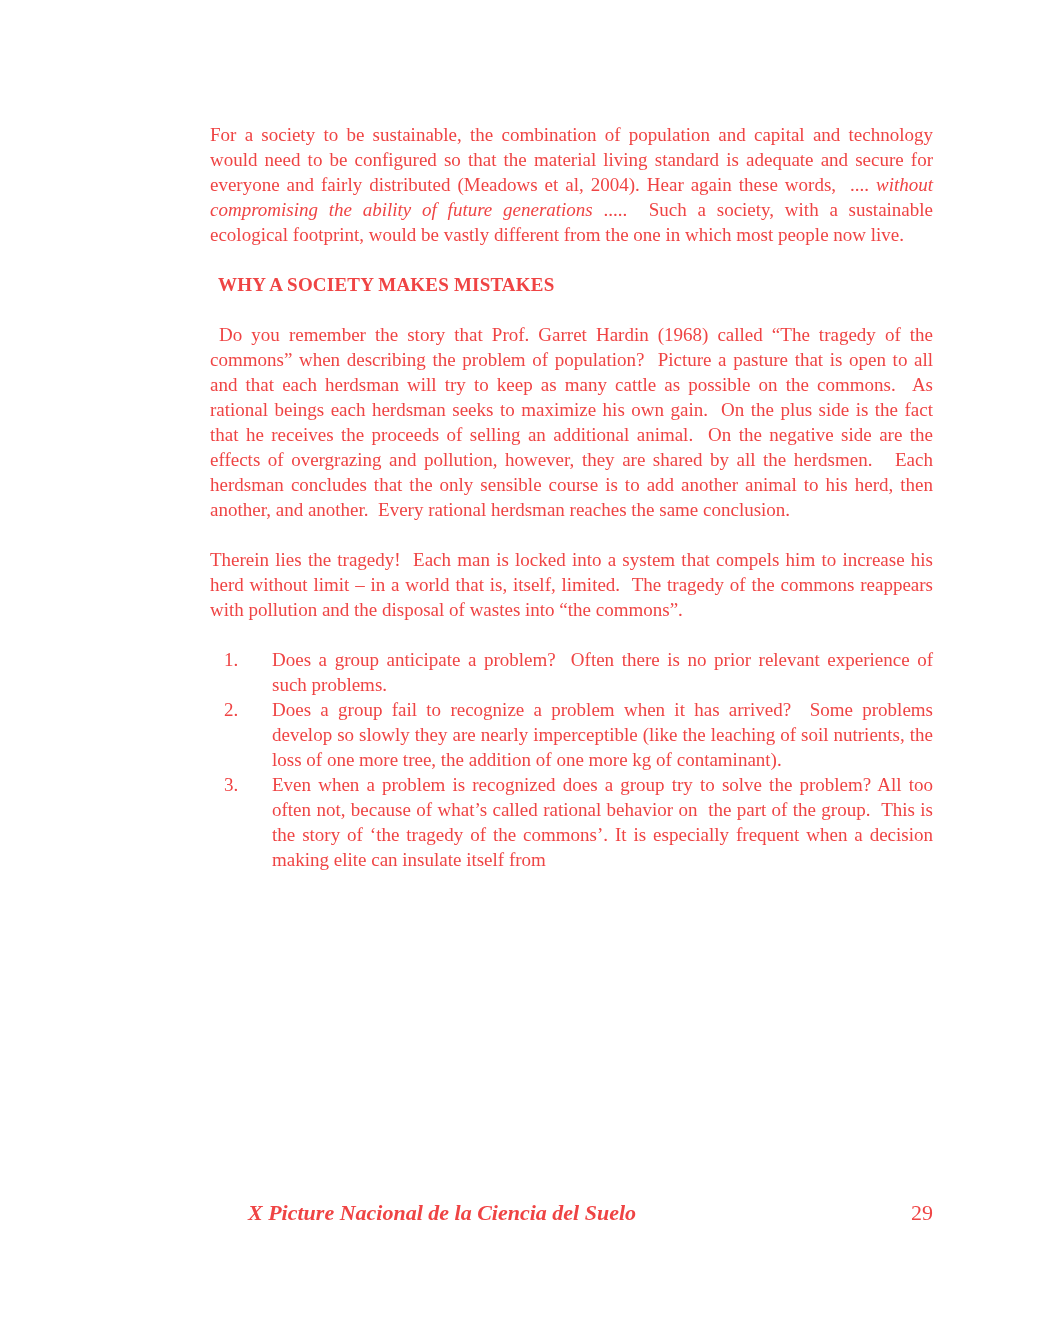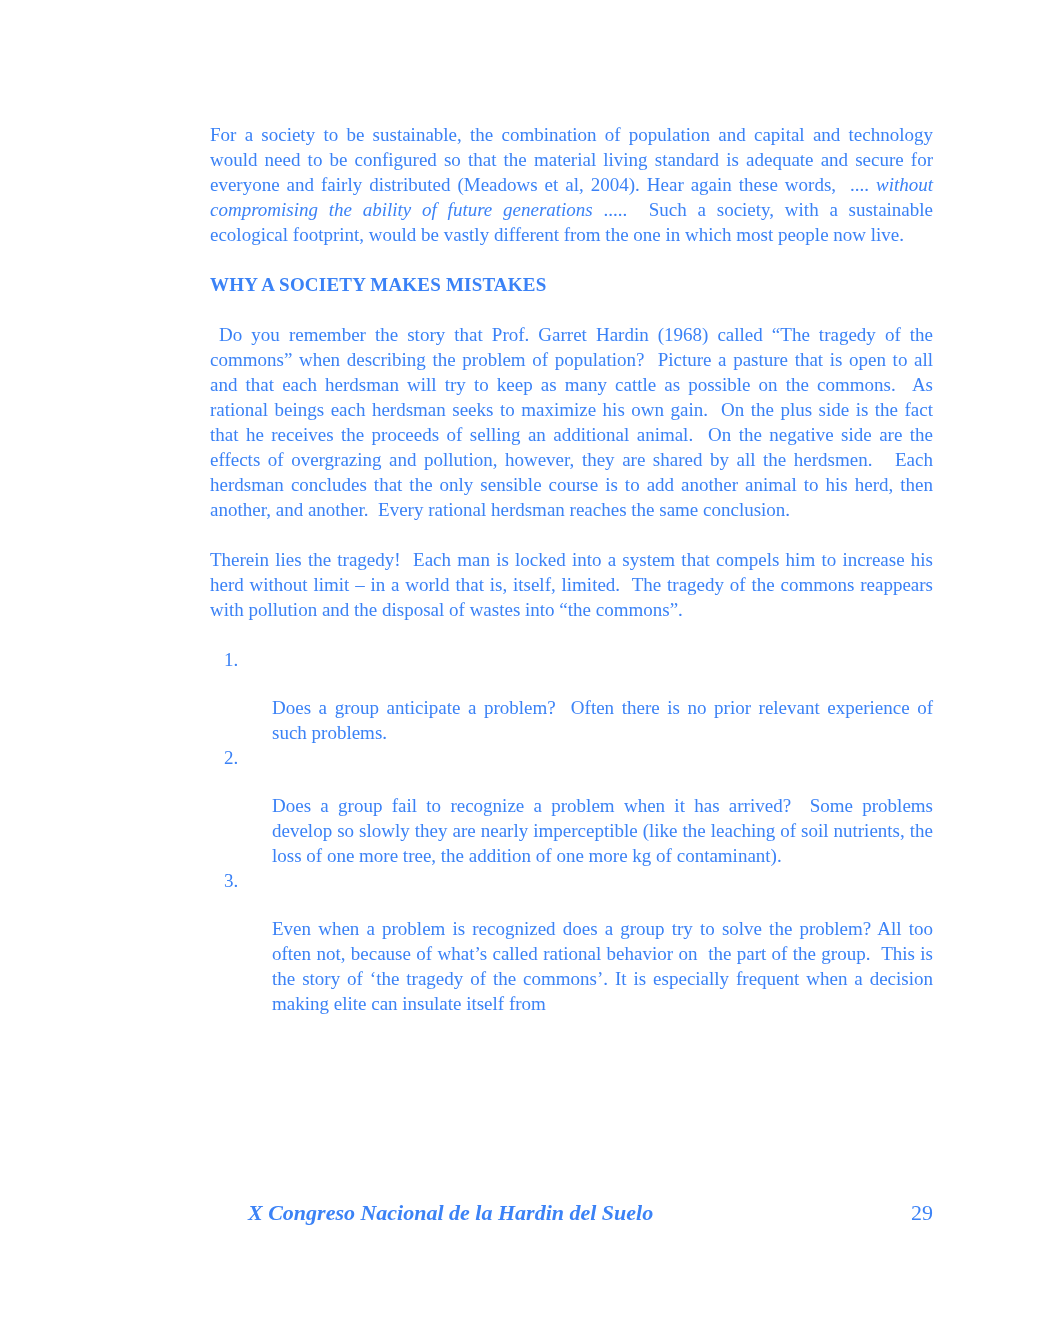--- a/index.html
+++ b/index.html
@@ -5,21 +5,21 @@
   html, body {
     margin: 0;
     padding: 0;
     background: #ffffff;
   }
   .page {
     position: relative;
     width: 936px;
     height: 1339px;
     background: #ffffff;
-    color: #3b82f6;
+    color: #ef4444;
     font-family: "Liberation Serif", "DejaVu Serif", serif;
     overflow: hidden;
   }
   .content {
     position: absolute;
     left: 210px;
     top: 122px;
     width: 723px;
     font-size: 19px;
     line-height: 25px;
@@ -28,41 +28,40 @@
   .content p {
     margin: 0 0 25px 0;
   }
   .content p:last-of-type {
     margin-bottom: 25px;
   }
   .section-heading {
     font-size: 19px;
     font-weight: bold;
     text-align: left;
-    margin: 0 0 25px 0;
+    margin: 0 0 25px 8px;
     letter-spacing: 0.2px;
   }
   em.inline-italic {
     font-style: italic;
   }
   .numbered-list {
     margin: 0 0 0 12px;
   }
   .list-item {
     display: grid;
     grid-template-columns: 50px 1fr;
     align-items: start;
   }
   .list-number {
     text-align: left;
     padding-left: 2px;
   }
   .list-text {
     text-align: justify;
-    margin-top: 48px;
   }
   .footer {
     position: absolute;
     left: 210px;
     top: 1198px;
     width: 723px;
     display: flex;
     justify-content: space-between;
     align-items: baseline;
     font-size: 22px;
@@ -110,17 +109,17 @@
       <div class="list-item">
         <span class="list-number">3.</span>
         <span class="list-text">Even when a problem is recognized does a group try to solve the problem? All too often not, because of what’s called rational behavior on &nbsp;the part of the group. &nbsp;This is the story of ‘the tragedy of the commons’. It is especially frequent when a decision making elite can insulate itself from</span>
       </div>
 
     </div>
 
   </div>
 
   <div class="footer">
-    <span class="footer-journal">X Congreso Nacional de la Hardin del Suelo</span>
+    <span class="footer-journal">X Picture Nacional de la Ciencia del Suelo</span>
     <span class="footer-page-number">29</span>
   </div>
 
 </div>
 
 </body></html>

